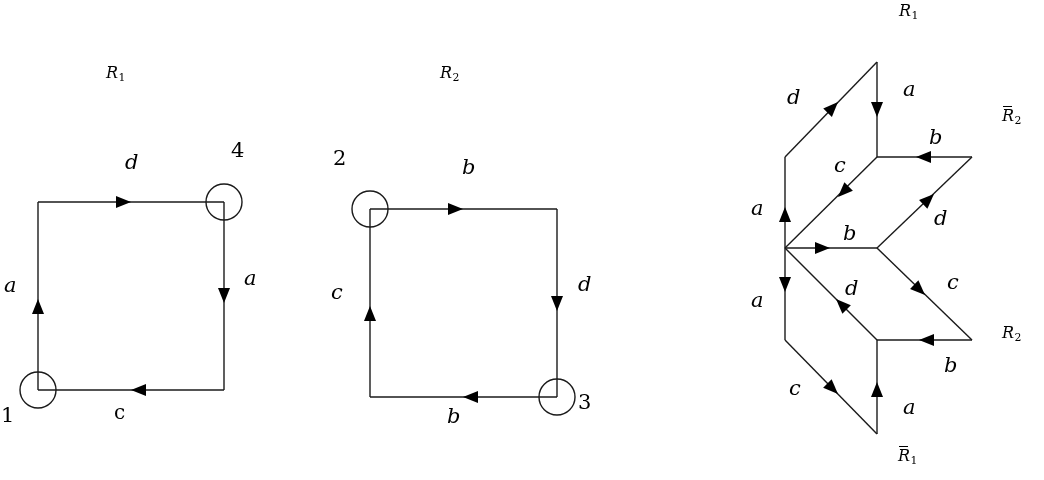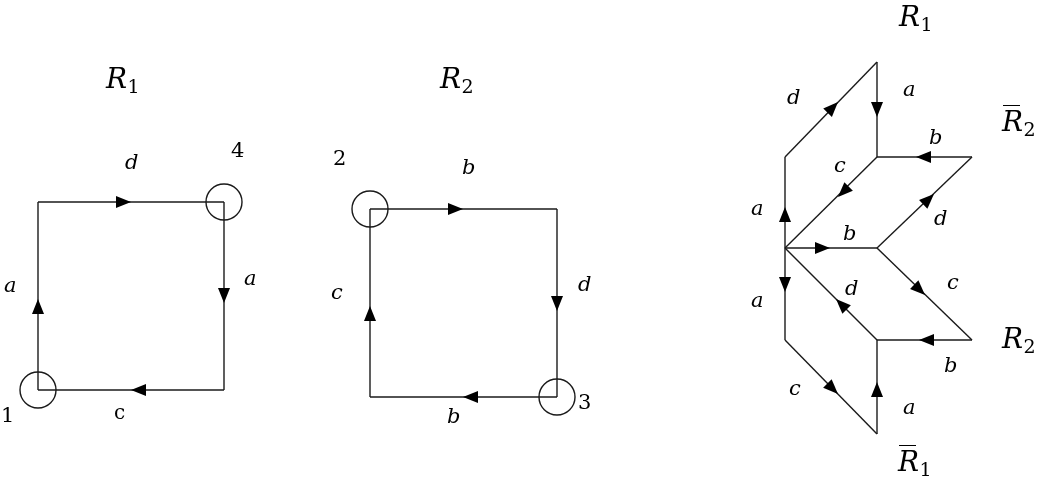--- a/index.html
+++ b/index.html
@@ -54,21 +54,21 @@
   .lbl-upright {
     font-style: normal;
     font-size: 20px;
   }
   .lbl-num {
     font-style: normal;
     font-size: 21px;
   }
   .lbl-region {
     font-style: italic;
-    font-size: 28px;
+    font-size: 16px;
   }
   .sub {
     font-size: 0.68em;
     font-style: normal;
     vertical-align: -0.28em;
     margin-left: 0.5px;
   }
   .ovl {
     display: inline-block;
     position: relative;

